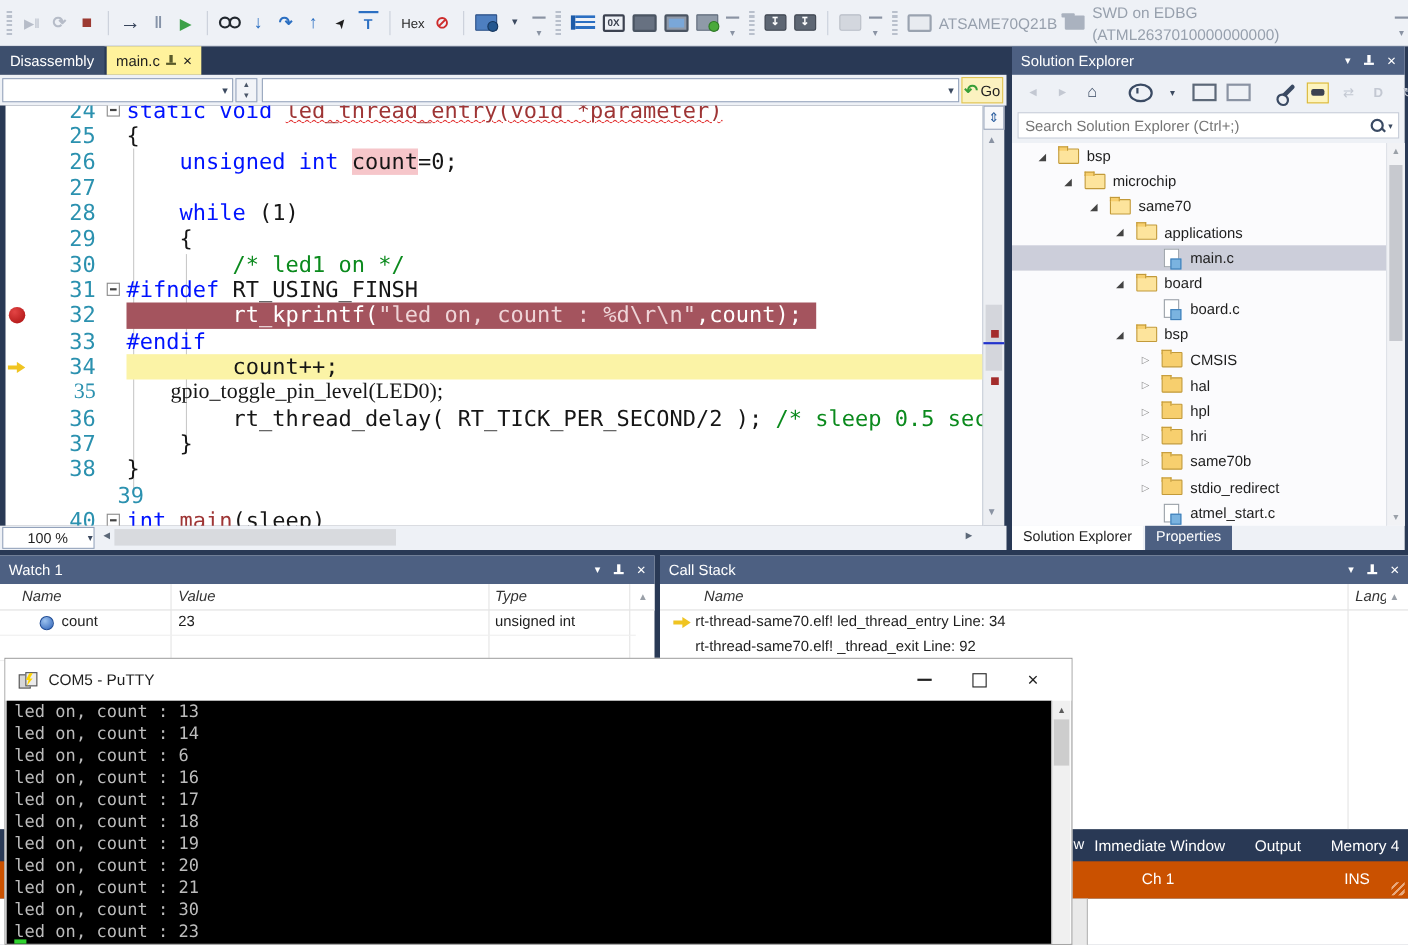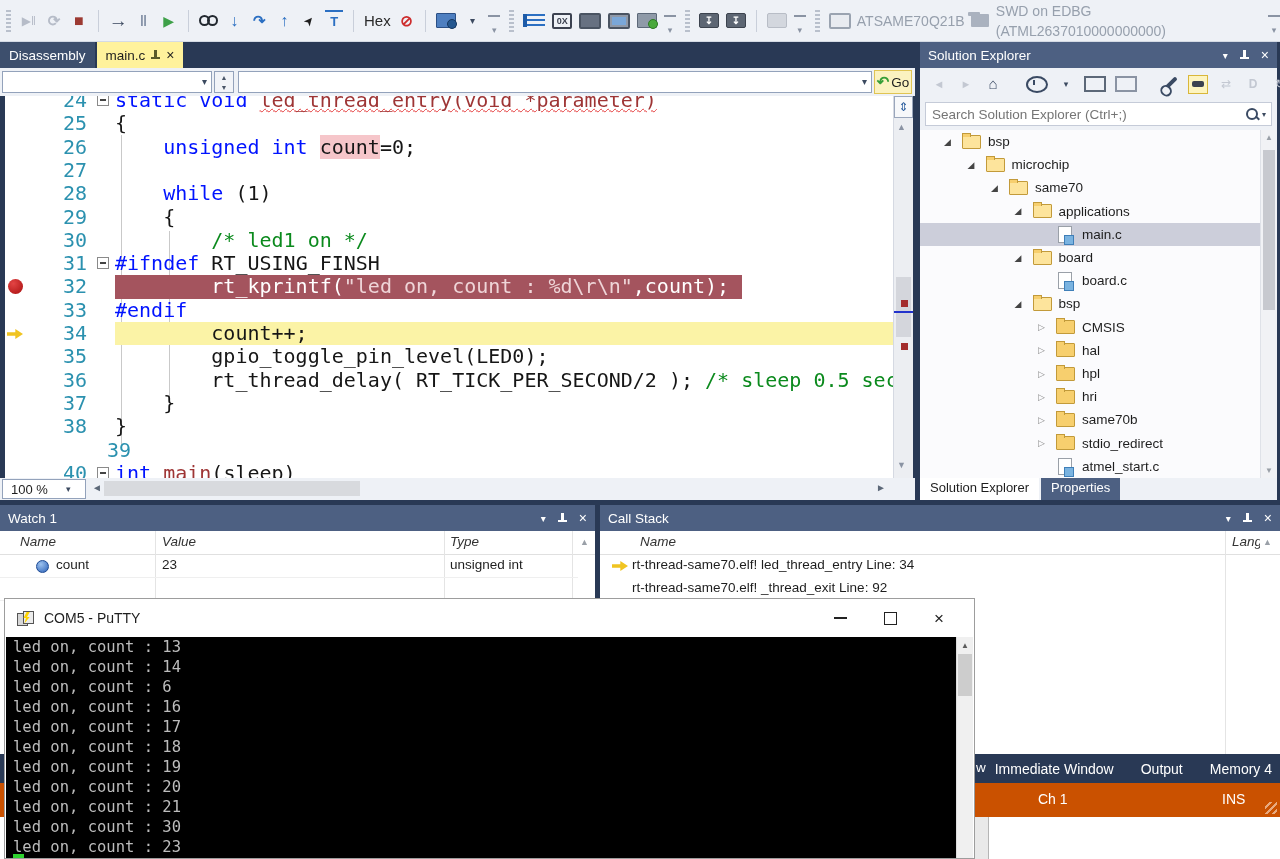--- a/index.html
+++ b/index.html
@@ -77,21 +77,21 @@
   .iguide{position:absolute;width:1px;background:#c9c9c9;z-index:0;}
   .vscroll{left:893px;top:96px;width:20px;height:382px;background:#eceef2;border-left:1px solid #d5d9e2;box-sizing:border-box;}
   .split-btn{position:absolute;left:0;top:0;width:19px;height:22px;background:#f7f8fa;border:1px solid #9aa6bb;box-sizing:border-box;
              color:#2a5d9e;font-size:12px;display:flex;align-items:center;justify-content:center;}
   .sb-arrow{position:absolute;left:3px;font-size:9px;color:#8a93a3;}
   .sb-thumb{position:absolute;left:2px;width:15px;background:#d4d6dc;}
   .sb-mark-red{position:absolute;left:7px;width:7px;height:7px;background:#a32c2c;}
   .sb-mark-blue{position:absolute;left:0;width:19px;height:2px;background:#2233cc;}
   .ed-bottom{left:0;top:478px;width:915px;height:22px;background:#eef1f6;}
   .zoom-combo{position:absolute;left:2px;top:1px;width:84px;height:20px;background:#fff;border:1px solid #93a2bb;box-sizing:border-box;
-              display:flex;align-items:center;padding-left:8px;gap:18px;font-size:13px;}
+              display:flex;align-items:center;padding-left:22px;gap:18px;font-size:13px;}
   .h-arrow{position:absolute;top:4px;font-size:10px;color:#5c6878;}
   .h-thumb{position:absolute;left:104px;top:3px;width:256px;height:15px;background:#d8dade;}
   
   .se{left:920px;top:42px;width:357px;height:458px;background:#eef1f6;}
   .panel-hdr{position:absolute;left:0;top:0;right:0;height:26px;background:#4d6082;color:#fff;display:flex;align-items:center;
              padding:0 8px;box-sizing:border-box;font-size:13.5px;}
   .hdr-icons{margin-left:auto;display:flex;align-items:center;gap:12px;color:#fff;}
   .se-toolbar{position:absolute;left:0;top:26px;right:0;height:32px;display:flex;align-items:center;gap:9px;padding-left:10px;}
   .se-search{position:absolute;left:5px;top:60px;right:5px;height:24px;background:#fff;border:1px solid #c5cbd8;box-sizing:border-box;
              display:flex;align-items:center;}
@@ -161,21 +161,21 @@
     <span class="tb-ic" style="color: rgb(134, 147, 168); font-size: 15px; font-weight: bold;">‖</span>
     <span class="tb-ic" style="color: rgb(61, 160, 72); font-size: 14px;">▶</span>
     <span class="tb-sep"></span>
     <span class="tb-ic i-glasses"></span>
     <span class="tb-ic" style="color: rgb(43, 111, 194); font-size: 16px; font-weight: bold;">↓</span>
     <span class="tb-ic" style="color: rgb(43, 111, 194); font-size: 15px; font-weight: bold;">↷</span>
     <span class="tb-ic" style="color: rgb(43, 111, 194); font-size: 16px; font-weight: bold;">↑</span>
     <span class="tb-ic" style="color: rgb(30, 30, 30); font-size: 12px; transform: rotate(-50deg);">➤</span>
     <span class="tb-ic i-tbar" style="color: rgb(43, 111, 194); font-size: 13px; font-weight: bold;">T</span>
     <span class="tb-sep"></span>
-    <span class="tb-ic" style="color: rgb(42, 42, 42); font-size: 15px;">Hex</span>
+    <span class="tb-ic" style="color: rgb(42, 42, 42); font-size: 12px;">Hex</span>
     <span class="tb-ic" style="color: rgb(205, 44, 44); font-size: 15px; font-weight: bold;">⊘</span>
     <span class="tb-sep"></span>
     <span class="tb-ic i-monitor"></span>
     <span class="tb-ic" style="color: rgb(60, 74, 96); font-size: 10px;">▾</span>
     <span class="tb-ovf">▾</span>
     <span class="tb-grip"></span>
     <span class="tb-ic i-steplist"></span>
     <span class="tb-ic i-0x" style="color: rgb(60, 66, 80); font-size: 9px; font-weight: bold;">0X</span>
     <span class="tb-ic i-chip"></span>
     <span class="tb-ic i-chip i-chip-win"></span>
@@ -236,21 +236,21 @@
     <div class="code-line" style="top: 16.3px;"><span class="ln">25</span><span class="txt"><span class="seg-p">{</span></span></div>
     <div class="code-line" style="top: 39.6px;"><span class="ln">26</span><span class="txt"><span class="seg-k">    unsigned int </span><span class="seg-hlpink">count</span><span class="seg-p">=0;</span></span></div>
     <div class="code-line" style="top: 62.9px;"><span class="ln">27</span><span class="txt"></span></div>
     <div class="code-line" style="top: 86.2px;"><span class="ln">28</span><span class="txt"><span class="seg-k">    while</span><span class="seg-p"> (1)</span></span></div>
     <div class="code-line" style="top: 109.5px;"><span class="ln">29</span><span class="txt"><span class="seg-p">    {</span></span></div>
     <div class="code-line" style="top: 132.8px;"><span class="ln">30</span><span class="txt"><span class="seg-c">        /* led1 on */</span></span></div>
     <div class="code-line" style="top: 156.1px;"><span class="ln">31</span><span class="fold"></span><span class="txt"><span class="seg-k">#ifndef</span><span class="seg-p"> RT_USING_FINSH</span></span></div>
     <div class="code-line" style="top: 179.4px;"><div class="bgbar bar-red"></div><span class="bp"></span><span class="ln">32</span><span class="txt"><span class="seg-wp">        rt_kprintf(</span><span class="seg-ws">"led on, count : %d\r\n"</span><span class="seg-wp">,count);</span></span></div>
     <div class="code-line" style="top: 202.7px;"><span class="ln">33</span><span class="txt"><span class="seg-k">#endif</span></span></div>
     <div class="code-line" style="top: 226px;"><div class="bgbar bar-yellow"></div><span class="cur-arrow"></span><span class="ln">34</span><span class="txt"><span class="seg-p">        count++;</span></span></div>
-    <div class="code-line" style="top: 249.3px;"><span class="ln">35</span><span class="txt"><span class="seg-p">        gpio_toggle_pin_level(LED0);</span></span></div>
+    <div class="code-line" style="top: 249.3px; font-family: Liberation Serif, serif;"><span class="ln">35</span><span class="txt"><span class="seg-p">        gpio_toggle_pin_level(LED0);</span></span></div>
     <div class="code-line" style="top: 272.6px;"><span class="ln">36</span><span class="txt"><span class="seg-p">        rt_thread_delay( RT_TICK_PER_SECOND/2 ); </span><span class="seg-c">/* sleep 0.5 sec</span></span></div>
     <div class="code-line" style="top: 295.9px;"><span class="ln">37</span><span class="txt"><span class="seg-p">    }</span></span></div>
     <div class="code-line" style="top: 319.2px;"><span class="ln">38</span><span class="txt"><span class="seg-p">}</span></span></div>
     <div class="code-line" style="top: 342.5px; margin-left: 44px;"><span class="ln">39</span><span class="txt"></span></div>
     <div class="code-line" style="top: 365.8px;"><span class="ln">40</span><span class="fold"></span><span class="txt"><span class="seg-k">int</span><span class="seg-p"> </span><span class="seg-mq">main</span><span class="seg-p">(sleep)</span></span></div>
   </div>
 
 <div class="abs vscroll">
   <div class="split-btn">
     <span>⇕</span>

